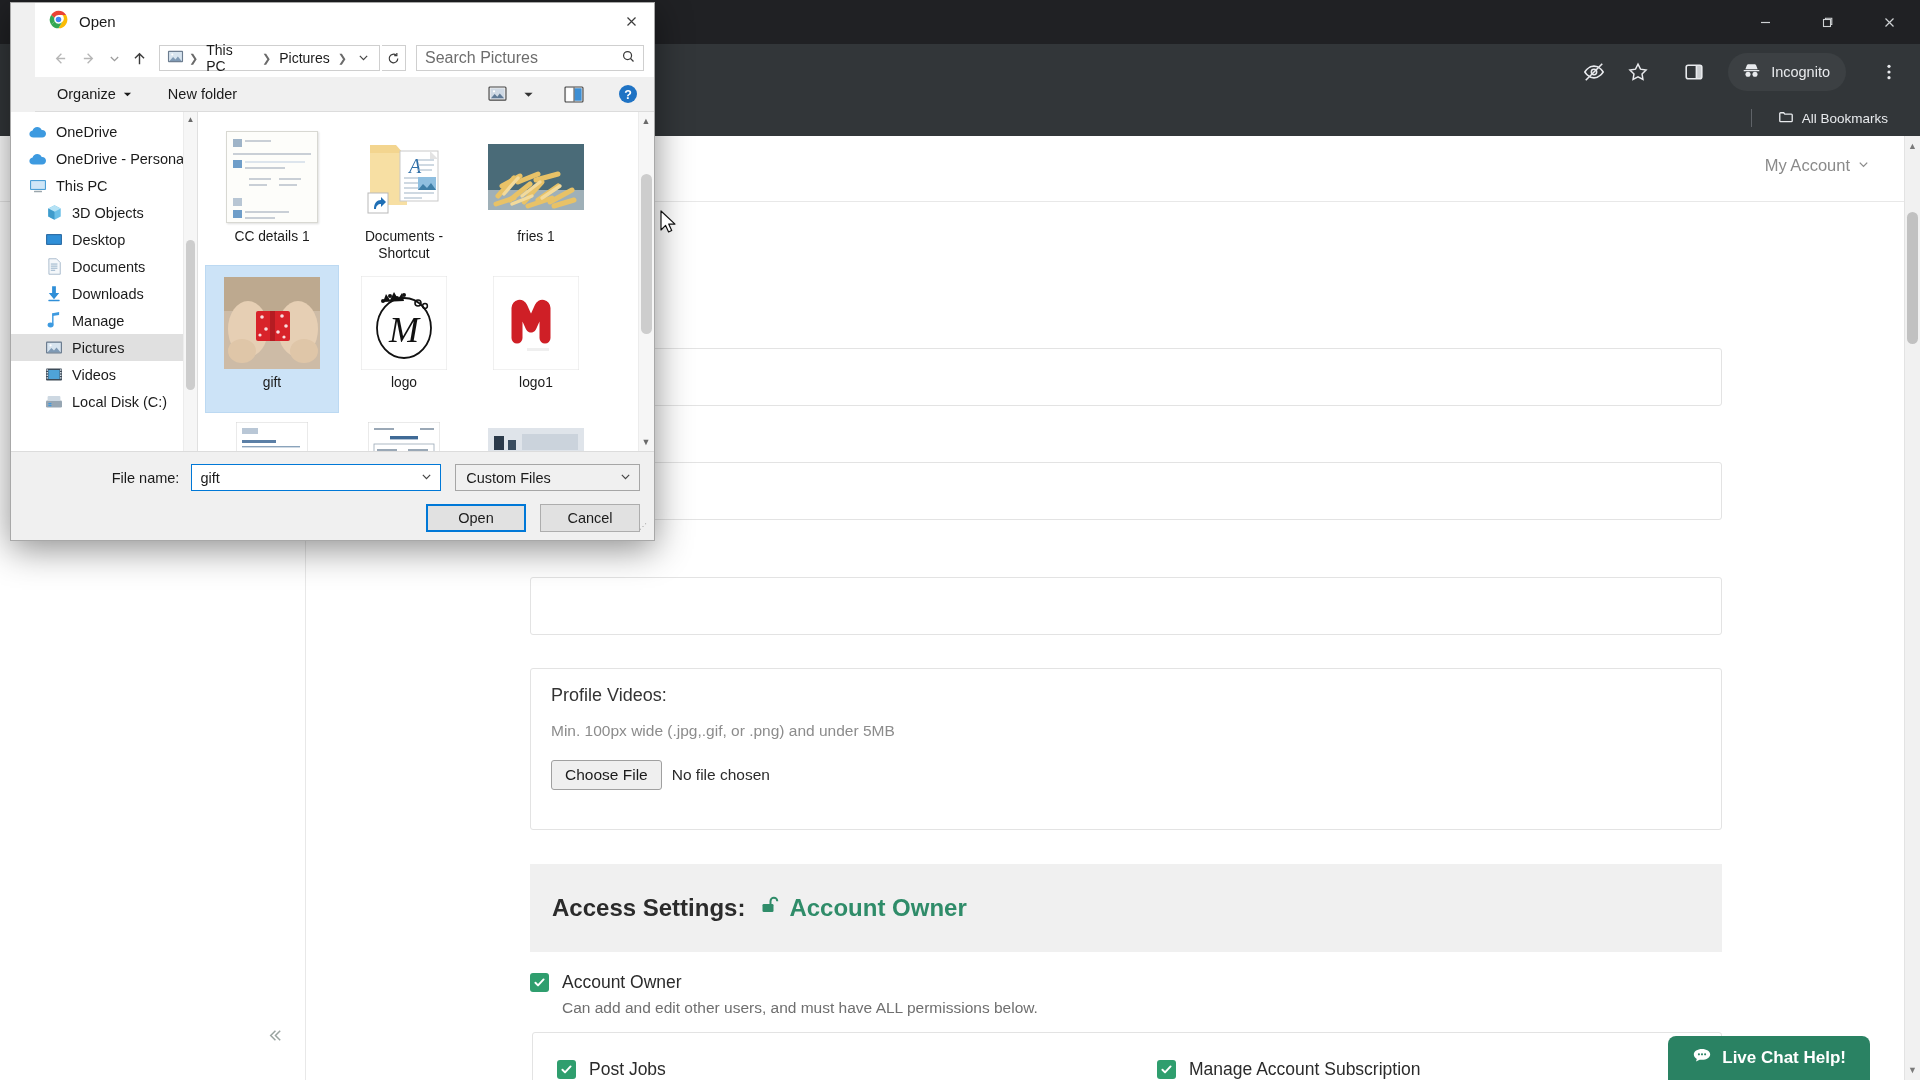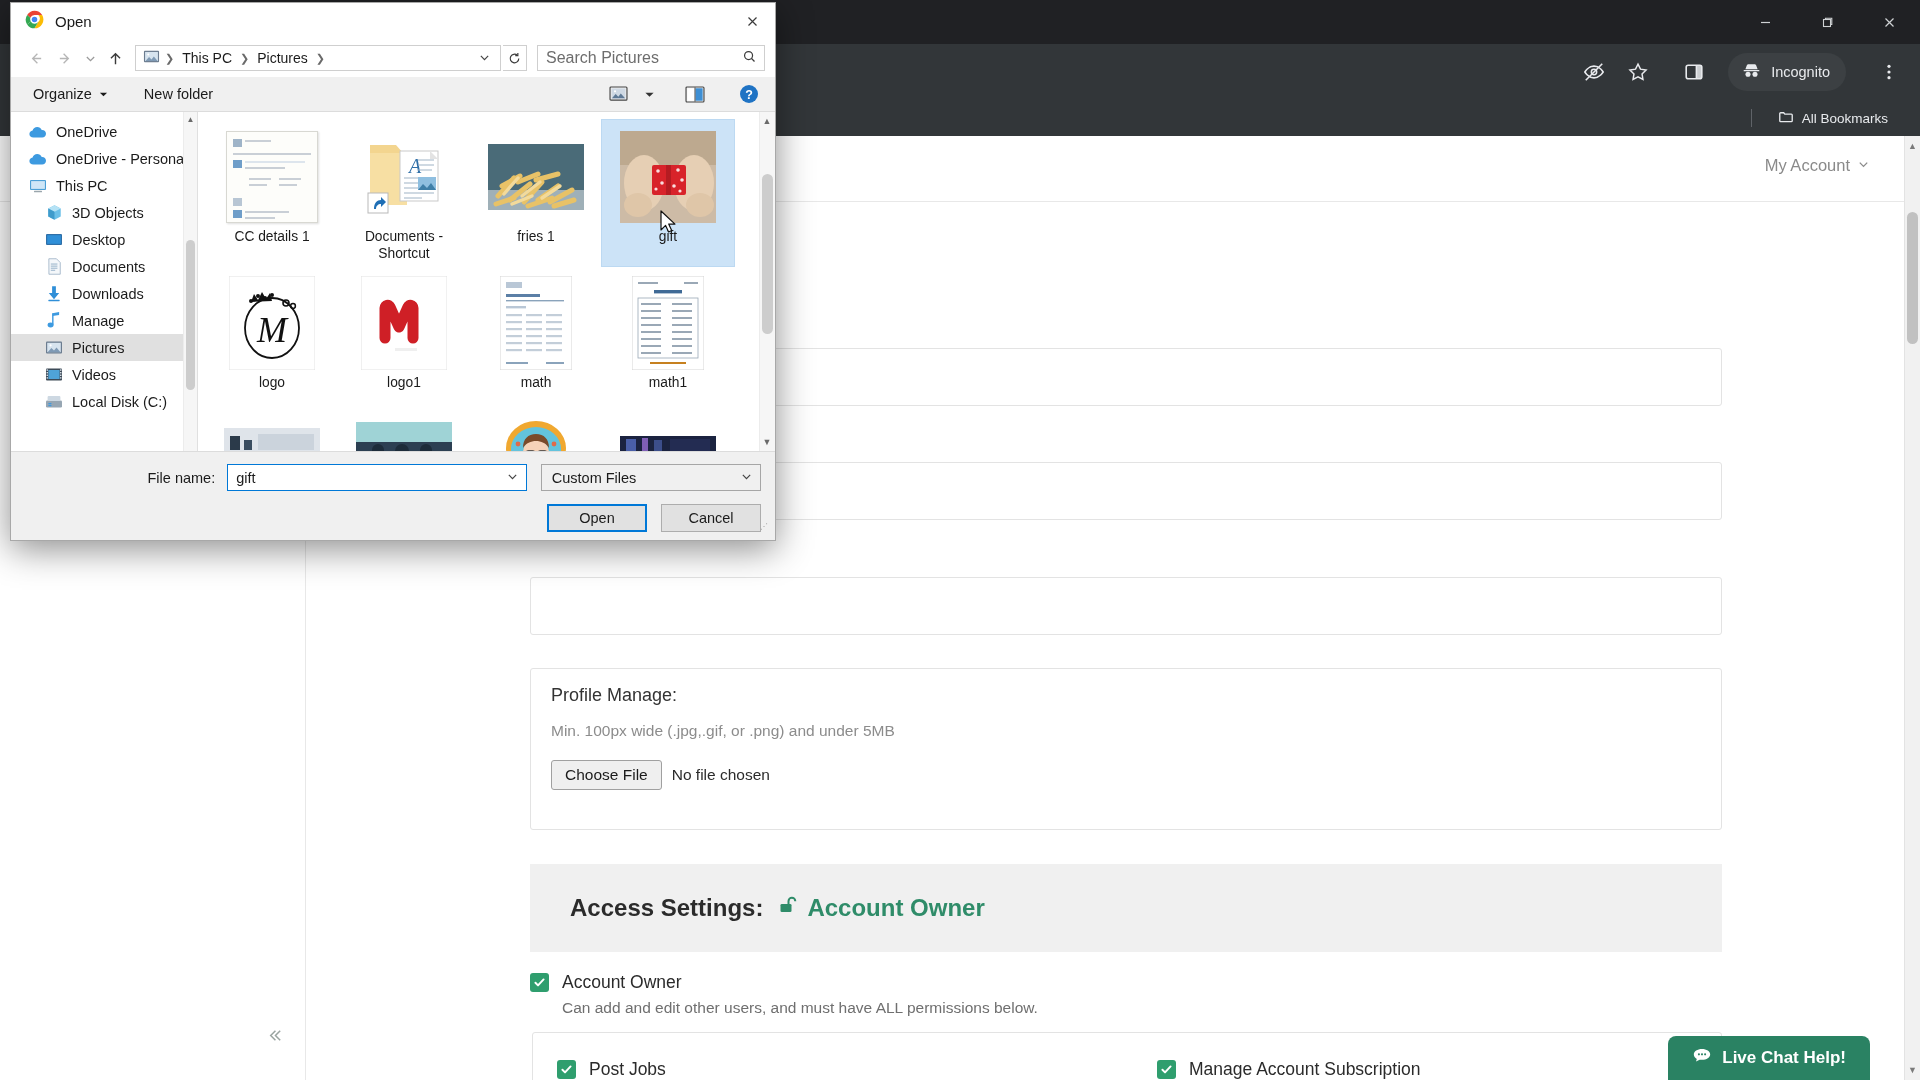--- a/index.html
+++ b/index.html
@@ -138,21 +138,21 @@
   .file-row { margin-top: 20px; display: flex; align-items: center; gap: 10px; }
   .choose-file-btn {
     border: 1px solid #a0a0a0; background: #efefef; border-radius: 3px;
     padding: 5px 13px; font-size: 15.5px; color: #1b1b1b;
     font-family: Liberation Sans, sans-serif;
   }
   .no-file { font-size: 15.5px; color: #2b2b2b; }
 
   .access-band {
     position: absolute; left: 224px; right: 182px; top: 662px; height: 88px;
-    background: #f0f0f0; display: flex; align-items: center; padding-left: 40px;
+    background: #f0f0f0; display: flex; align-items: center; padding-left: 22px;
   }
   .access-title { font-size: 24px; font-weight: bold; color: #2b2b2b; }
   .access-role {
     font-size: 24px; font-weight: bold; color: #2f8c69;
     margin-left: 14px; display: flex; align-items: center; gap: 8px;
   }
 
   .owner-row { position: absolute; left: 224px; top: 770px; }
   .chk {
     width: 19px; height: 19px; background: #2f9e6e; border-radius: 3px;
@@ -176,24 +176,25 @@
 
   .live-chat {
     position: absolute; right: 34px; bottom: 0; height: 44px;
     background: #2a8263; color: #fff; border-radius: 8px 8px 0 0;
     display: flex; align-items: center; gap: 10px; padding: 0 24px;
     font-size: 17px; font-weight: bold;
   }
 
   
   .dialog {
-    position: absolute; left: 10px; top: 2px; width: 766px; height: 539px;
+    position: absolute; left: 10px; top: 2px; width: 645px; height: 539px;
     background: #f0f0f0; border: 1px solid #a8a8a8;
     box-shadow: 0 8px 34px rgba(0,0,0,.45);
     font-family: "Liberation Sans", sans-serif;
+    padding-left: 24px;
   }
   .dlg-title {
     height: 36px; background: #fff; display: flex; align-items: center;
     padding-left: 14px; gap: 11px; position: relative;
   }
   .dlg-title-text { font-size: 15px; color: #1b1b1b; }
   .dlg-close {
     position: absolute; right: 0; top: 0; width: 46px; height: 36px;
     display: flex; align-items: center; justify-content: center;
     color: #3b3b3b;
@@ -480,21 +481,21 @@
     </div>
 
     <div class="app-divider"></div>
 
     <div class="app-main">
       <div class="form-block fb1"></div>
       <div class="form-block fb2"></div>
       <div class="form-block fb3"></div>
 
       <div class="photo-block">
-        <div class="photo-label">Profile Manage:</div>
+        <div class="photo-label">Profile Videos:</div>
         <div class="photo-hint">Min. 100px wide (.jpg,.gif, or .png) and under 5MB</div>
         <div class="file-row">
           <button class="choose-file-btn">Choose File</button>
           <span class="no-file">No file chosen</span>
         </div>
       </div>
 
       <div class="access-band">
         <span class="access-title">Access Settings:</span>
         <span class="access-role">

